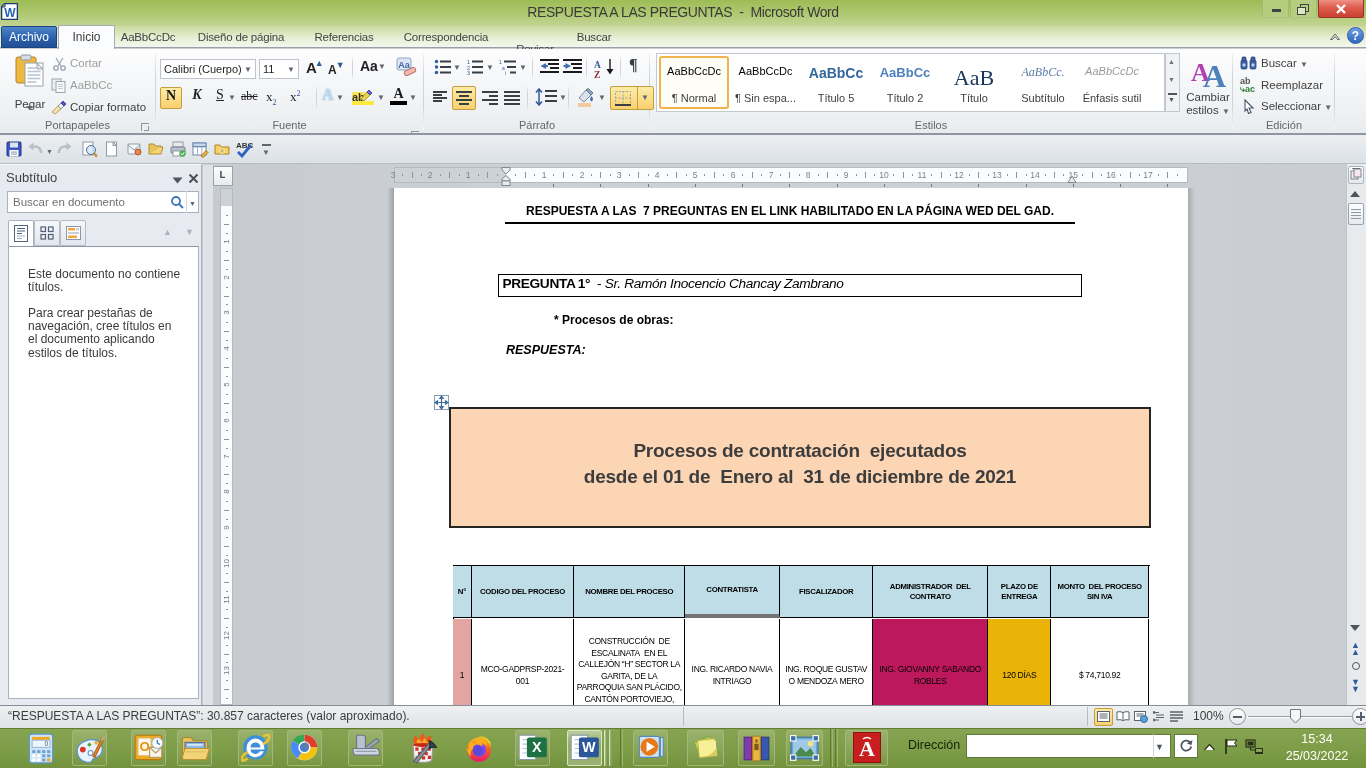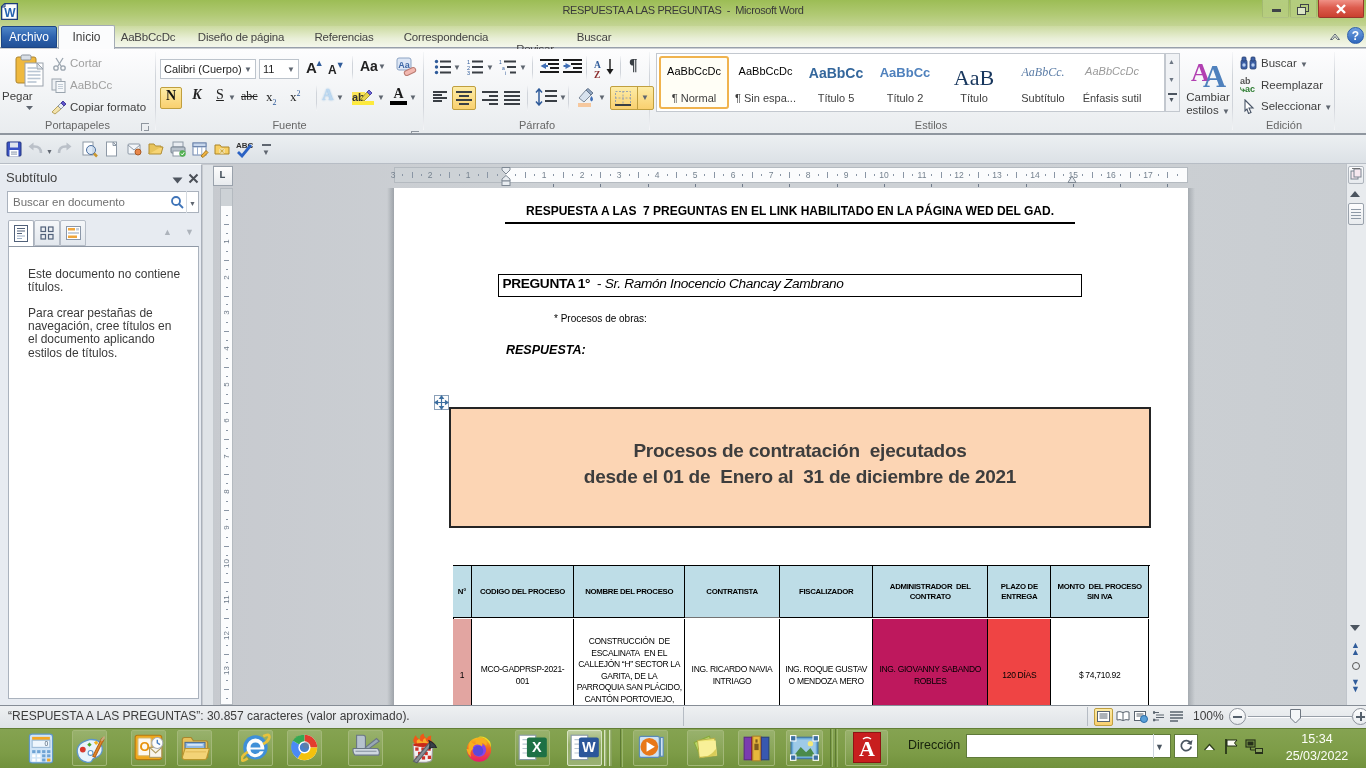--- a/index.html
+++ b/index.html
@@ -1,21 +1,21 @@
 <!DOCTYPE html>
 <html><head><meta charset="utf-8"><title>doc</title><style>
 *{margin:0;padding:0;box-sizing:border-box;}
 html,body{width:1366px;height:768px;overflow:hidden;font-family:"Liberation Sans",sans-serif;}
 .a{position:absolute;}
 body{position:relative;background:#cbcfd3;}
 #titlebar{left:0;top:0;width:1366px;height:26px;background:linear-gradient(#9cbd55,#b0c973 55%,#c3d493);}
 #tabrow{left:0;top:26px;width:1366px;height:22px;background:linear-gradient(#cbda9f,#e9efd7 60%,#f4f7ec);border-bottom:1px solid #98a0ab;}
 #ribbon{left:0;top:49px;width:1366px;height:85px;background:linear-gradient(#fdfdfe,#f1f3f5 60%,#e9ecef);border-bottom:1px solid #aab1ba;}
 #qat{left:0;top:135px;width:1366px;height:29px;background:linear-gradient(#ecefF2,#dce1e6);border-bottom:1px solid #b7bdc5;}
-.ttl{color:#3a3a3a;font-size:11px;letter-spacing:-0.4px;}
+.ttl{color:#3a3a3a;font-size:14px;letter-spacing:-0.4px;}
 .tab{color:#444;font-size:11.5px;letter-spacing:-0.2px;line-height:21px;}
 .grplabel{color:#666;font-size:11px;}
 .gray{color:#a0a0a0;}
 .launch{width:8px;height:8px;border-left:1px solid #8e959e;border-top:1px solid #8e959e;position:relative;} .launch:after{content:"";position:absolute;right:0px;bottom:0px;width:4px;height:4px;border-right:1.5px solid #8e959e;border-bottom:1.5px solid #8e959e;}
 .vsep{width:1px;background:linear-gradient(#f5f6f8, #d0d4da 30%, #d0d4da 70%, #f5f6f8);}
 #navpane{left:0;top:164px;width:202px;height:541px;background:#e7ebf1;border-right:1px solid #a9b0ba;border-top:1px solid #f8fafb;}
 #docarea{left:202px;top:164px;width:1144px;height:541px;background:linear-gradient(90deg,#c7cacf,#cdd1d5 30%,#cdd1d5 70%,#c9cdd1);overflow:hidden;}
 #vscroll{left:1346px;top:164px;width:20px;height:541px;background:#e8ebee;border-left:1px solid #c0c5cb;}
 #statusbar{left:0;top:705px;width:1366px;height:23px;background:linear-gradient(#eef0f2,#dfe3e7);border-top:1px solid #868d96;color:#3c3c3c;font-size:12px;}
 #taskbar{left:0;top:728px;width:1366px;height:40px;background:linear-gradient(#85a351,#7d9c47 60%,#71913c);border-top:1px solid #627e35;}
@@ -68,21 +68,21 @@
 <rect x="12" y="9" width="18" height="23" fill="#fff" stroke="#9aa2ac"></rect>
 <path d="M24 9 L30 15 L24 15 Z" fill="#dfe5ec" stroke="#9aa2ac"></path>
 <g stroke="#b9c6d4" stroke-width="1.6">
       <path d="M14.5 14h9"></path>
       <path d="M14.5 17.5h13"></path>
       <path d="M14.5 21h13"></path>
       <path d="M14.5 24.5h13"></path>
       <path d="M14.5 28h9"></path>
     </g>
   </svg>
-<div class="a" style="left:2px;top:90px;width:56px;text-align:left;font-size:11.5px;color:#3e3e3e;">Pegar</div>
+<div class="a" style="left:2px;top:98px;width:56px;text-align:center;font-size:11.5px;color:#3e3e3e;">Pegar</div>
 <svg class="a" style="left:25px;top:105px" width="9" height="6" viewBox="0 0 9 6">
     <path d="M1 1 L4.5 5 L8 1 Z" fill="#5f6670"></path>
   </svg>
 <svg class="a" style="left:52px;top:57px" width="15" height="14" viewBox="0 0 15 14">
     <g stroke="#9aa4ae" fill="none" stroke-width="1.3">
       <path d="M4 1 L9 9"></path>
       <path d="M11 1 L6 9"></path>
       <circle cx="4" cy="11" r="2.2"></circle>
       <circle cx="11" cy="11" r="2.2"></circle>
     </g>
@@ -585,49 +585,49 @@
 <div class="rtick" style="left:226px;top:680px;width:2px;height:1px;background:#8a96a5;"></div>
 <div class="rtick" style="left:224px;top:689px;width:5px;height:1px;background:#8a96a5;"></div>
 <div class="rtick" style="left:226px;top:698px;width:2px;height:1px;background:#8a96a5;"></div>
 <div class="a" style="left:387px;top:188px;width:7px;height:517px;background:linear-gradient(90deg,rgba(0,0,0,0),rgba(96,104,112,0.42));"></div>
 <div class="a" style="left:1188px;top:188px;width:7px;height:517px;background:linear-gradient(90deg,rgba(96,104,112,0.35),rgba(0,0,0,0));"></div>
 <div class="a page" style="left:394px;top:188px;width:794px;height:517px;background:#fff;overflow:hidden;"></div>
 <div class="a" style="left:0;top:164px;width:1346px;height:541px;overflow:hidden;">
     <div class="a" style="left:0;top:-164px;">
       <div class="a" style="left:505px;top:204px;width:570px;height:20px;border-bottom:2px solid #000;text-align:center;font-weight:bold;font-size:12px;color:#000;letter-spacing:0px;white-space:nowrap;">RESPUESTA A LAS&nbsp; 7 PREGUNTAS EN EL LINK HABILITADO EN LA PÁGINA WED DEL GAD.</div>
       <div class="a" style="left:498px;top:274px;width:584px;height:23px;border:1px solid #000;font-size:13.7px;letter-spacing:-0.35px;color:#000;line-height:17px;"><span style="font-weight:bold;">&nbsp;PREGUNTA 1°</span>&nbsp; - <i>Sr. Ramón Inocencio Chancay Zambrano</i></div>
-      <div class="a" style="left:554px;top:313px;font-weight:normal;font-size:10px;color:#000;white-space:nowrap;">* Procesos de obras:</div>
+      <div class="a" style="left:554px;top:313px;font-weight:bold;font-size:12px;color:#000;white-space:nowrap;">* Procesos de obras:</div>
       <div class="a" style="left:506px;top:343px;font-weight:bold;font-style:italic;font-size:12.5px;color:#000;white-space:nowrap;">RESPUESTA:</div>
       <svg class="a" style="left:434px;top:395px" width="15" height="15" viewBox="0 0 15 15">
         <rect x="0.5" y="0.5" width="14" height="14" fill="#fdfdfd" stroke="#8aa0b8"></rect>
         <g stroke="#3c6e9f" stroke-width="1.2" fill="#3c6e9f">
           <path d="M7.5 2 V13 M2 7.5 H13" fill="none"></path>
           <path d="M7.5 1 L5.8 3.5 L9.2 3.5 Z"></path>
           <path d="M7.5 14 L5.8 11.5 L9.2 11.5 Z"></path>
           <path d="M1 7.5 L3.5 5.8 L3.5 9.2 Z"></path>
           <path d="M14 7.5 L11.5 5.8 L11.5 9.2 Z"></path>
         </g>
       </svg>
       <div class="a" style="left:449px;top:407px;width:702px;height:121px;background:#fcd5b4;border:2px solid #252525;text-align:center;color:#3d3d3d;font-weight:bold;font-size:19px;letter-spacing:-0.25px;line-height:26px;padding-top:29px;">Procesos de contratación&nbsp; ejecutados<br>desde el 01 de&nbsp; Enero al&nbsp; 31 de diciembre de 2021</div>
       <div class="a" style="left:453px;top:565px;width:697px;height:140px;border:1px solid #000;border-right:none;border-bottom:none;"></div>
       <div class="cell hdr" style="left:453.2px;top:566px;width:18.4px;height:52px;font-size:7.8px;letter-spacing:-0.3px;line-height:10px;white-space:nowrap;display:flex;align-items:center;justify-content:center;border-bottom:1px solid #000;">N°</div>
       <div class="cell hdr" style="left:471.6px;top:566px;width:102.8px;height:52px;font-size:7.8px;letter-spacing:-0.3px;line-height:10px;white-space:nowrap;display:flex;align-items:center;justify-content:center;border-bottom:1px solid #000;">CODIGO DEL PROCESO</div>
       <div class="cell hdr" style="left:574.4px;top:566px;width:110.7px;height:52px;font-size:7.8px;letter-spacing:-0.3px;line-height:10px;white-space:nowrap;display:flex;align-items:center;justify-content:center;border-bottom:1px solid #000;">NOMBRE DEL PROCESO</div>
-      <div class="cell hdr" style="left:685.1px;top:566px;width:94.9px;height:52px;font-size:7.8px;letter-spacing:-0.3px;line-height:10px;white-space:nowrap;display:flex;align-items:center;justify-content:center;border-bottom:1px solid #737373;">CONTRATISTA</div>
+      <div class="cell hdr" style="left:685.1px;top:566px;width:94.9px;height:52px;font-size:7.8px;letter-spacing:-0.3px;line-height:10px;white-space:nowrap;display:flex;align-items:center;justify-content:center;border-bottom:4px solid #737373;">CONTRATISTA</div>
       <div class="cell hdr" style="left:780.0px;top:566px;width:93.3px;height:52px;font-size:7.8px;letter-spacing:-0.3px;line-height:10px;white-space:nowrap;display:flex;align-items:center;justify-content:center;border-bottom:1px solid #000;">FISCALIZADOR</div>
       <div class="cell hdr" style="left:873.3px;top:566px;width:114.9px;height:52px;font-size:7.8px;letter-spacing:-0.3px;line-height:10px;white-space:nowrap;display:flex;align-items:center;justify-content:center;border-bottom:1px solid #000;">ADMINISTRADOR&nbsp; DEL<br>CONTRATO</div>
       <div class="cell hdr" style="left:988.2px;top:566px;width:63.2px;height:52px;font-size:7.8px;letter-spacing:-0.3px;line-height:10px;white-space:nowrap;display:flex;align-items:center;justify-content:center;border-bottom:1px solid #000;">PLAZO DE<br>ENTREGA</div>
       <div class="cell hdr" style="left:1051.4px;top:566px;width:97.6px;height:52px;font-size:7.8px;letter-spacing:-0.3px;line-height:10px;white-space:nowrap;display:flex;align-items:center;justify-content:center;border-bottom:1px solid #000;">MONTO&nbsp; DEL PROCESO<br>SIN IVA</div>
       <div class="cell" style="left:453.2px;top:619px;width:18.4px;height:113px;background:#e2a5a1;font-size:8.5px;letter-spacing:-0.3px;line-height:11.6px;white-space:nowrap;display:flex;align-items:center;justify-content:center;">1</div>
       <div class="cell" style="left:471.6px;top:619px;width:102.8px;height:113px;background:#fff;font-size:8.5px;letter-spacing:-0.3px;line-height:11.6px;white-space:nowrap;display:flex;align-items:center;justify-content:center;">MCO-GADPRSP-2021-<br>001</div>
       <div class="cell" style="left:574.4px;top:619px;width:110.7px;height:113px;background:#fff;font-size:8.5px;letter-spacing:-0.3px;line-height:11.6px;white-space:nowrap;display:flex;align-items:flex-start;padding-top:17px;justify-content:center;">CONSTRUCCIÓN&nbsp; DE<br>ESCALINATA&nbsp; EN EL<br>CALLEJÓN&nbsp;“H”&nbsp;SECTOR&nbsp;LA<br>GARITA,&nbsp;DE LA<br>PARROQUIA SAN PLÁCIDO,<br>CANTÓN&nbsp;PORTOVIEJO,<br>PROVINCIA DE MANABÍ</div>
       <div class="cell" style="left:685.1px;top:619px;width:94.9px;height:113px;background:#fff;font-size:8.5px;letter-spacing:-0.3px;line-height:11.6px;white-space:nowrap;display:flex;align-items:center;justify-content:center;">ING. RICARDO&nbsp;NAVIA<br>INTRIAGO</div>
       <div class="cell" style="left:780.0px;top:619px;width:93.3px;height:113px;background:#fff;font-size:8.5px;letter-spacing:-0.3px;line-height:11.6px;white-space:nowrap;display:flex;align-items:center;justify-content:center;">ING. ROQUE&nbsp;GUSTAV<br>O&nbsp;MENDOZA&nbsp;MERO</div>
       <div class="cell" style="left:873.3px;top:619px;width:114.9px;height:113px;background:#be185d;font-size:8.5px;letter-spacing:-0.3px;line-height:11.6px;white-space:nowrap;display:flex;align-items:center;justify-content:center;">ING. GIOVANNY&nbsp;SABANDO<br>ROBLES</div>
-      <div class="cell" style="left:988.2px;top:619px;width:63.2px;height:113px;background:#ef4444;font-size:8.5px;letter-spacing:-0.3px;line-height:11.6px;white-space:nowrap;display:flex;align-items:center;justify-content:center;text-align:center;">120&nbsp;DÍAS</div>
+      <div class="cell" style="left:988.2px;top:619px;width:63.2px;height:113px;background:#eab308;font-size:8.5px;letter-spacing:-0.3px;line-height:11.6px;white-space:nowrap;display:flex;align-items:center;justify-content:center;text-align:center;">120&nbsp;DÍAS</div>
       <div class="cell" style="left:1051.4px;top:619px;width:97.6px;height:113px;background:#fff;font-size:8.5px;letter-spacing:-0.3px;line-height:11.6px;white-space:nowrap;display:flex;align-items:center;justify-content:center;">$&nbsp;74,710.92</div>
     </div>
   </div>
 <div class="a" id="vscroll"></div>
 <div class="a" style="left:1348px;top:166px;width:16px;height:18px;background:linear-gradient(#fdfdfe,#e6e9ed);border:1px solid #aeb4bc;border-radius:2px;"></div>
 <svg class="a" style="left:1350px;top:168px" width="12" height="13" viewBox="0 0 12 13">
     <rect x="1" y="3" width="7" height="8" fill="#f7e8ef" stroke="#7a8490"></rect>
     <rect x="4" y="1" width="7" height="8" fill="#f7e8ef" stroke="#7a8490"></rect>
     <path d="M2 0 H10" stroke="#555" stroke-width="1.5"></path>
   </svg>

